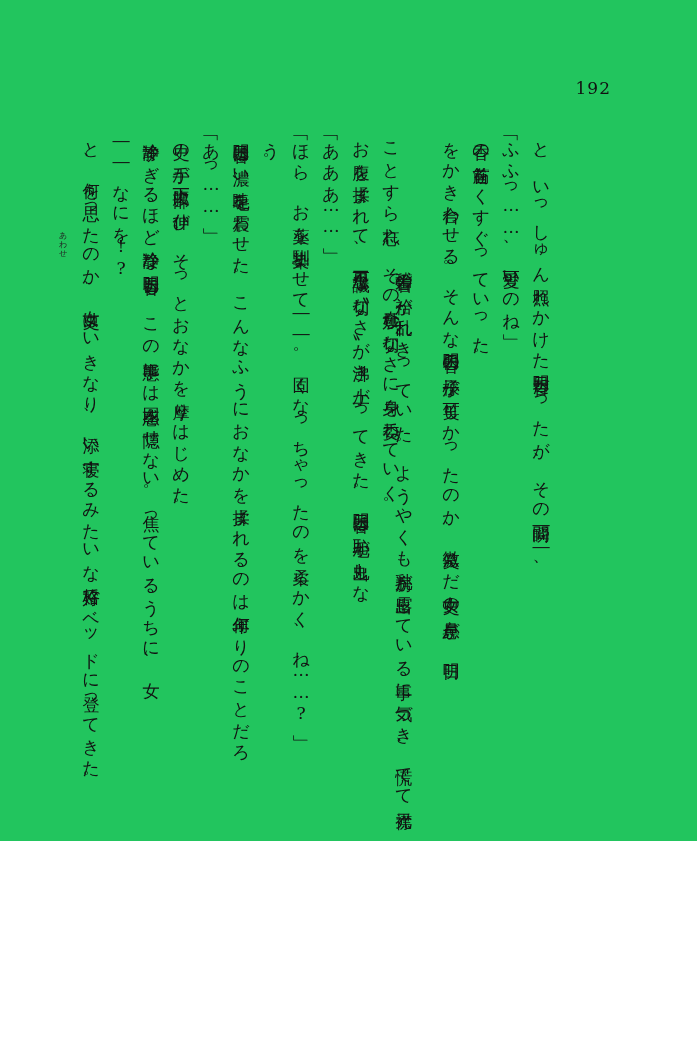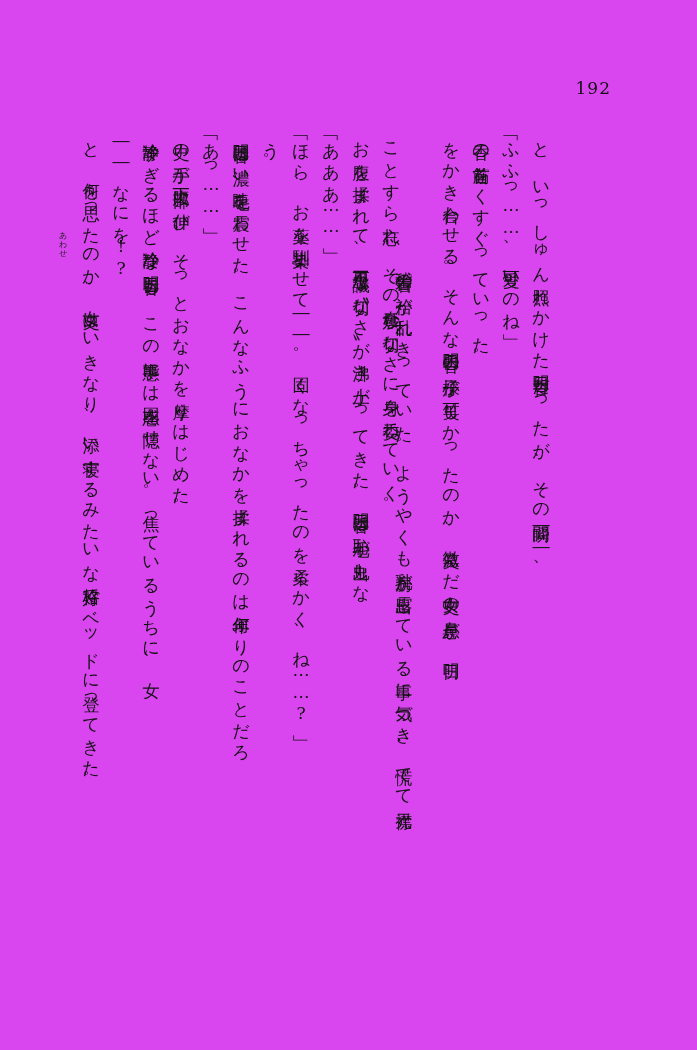--- a/index.html
+++ b/index.html
@@ -14,22 +14,22 @@
     font-family: "DejaVu Serif", "Liberation Serif", serif;
     color: #1a1a1a;
     overflow: hidden;
   }
 
   .page {
     position: absolute;
     left: 0;
     top: 0;
     width: 697px;
-    height: 1050px;
-    background: #d946ef;
+    height: 841px;
+    background: #22c55e;
   }
 
   
   .page-number {
     position: absolute;
     top: 78px;
     right: 86px;
     font-size: 17px;
     letter-spacing: 1px;
     font-family: "DejaVu Serif", "Liberation Serif", serif;

